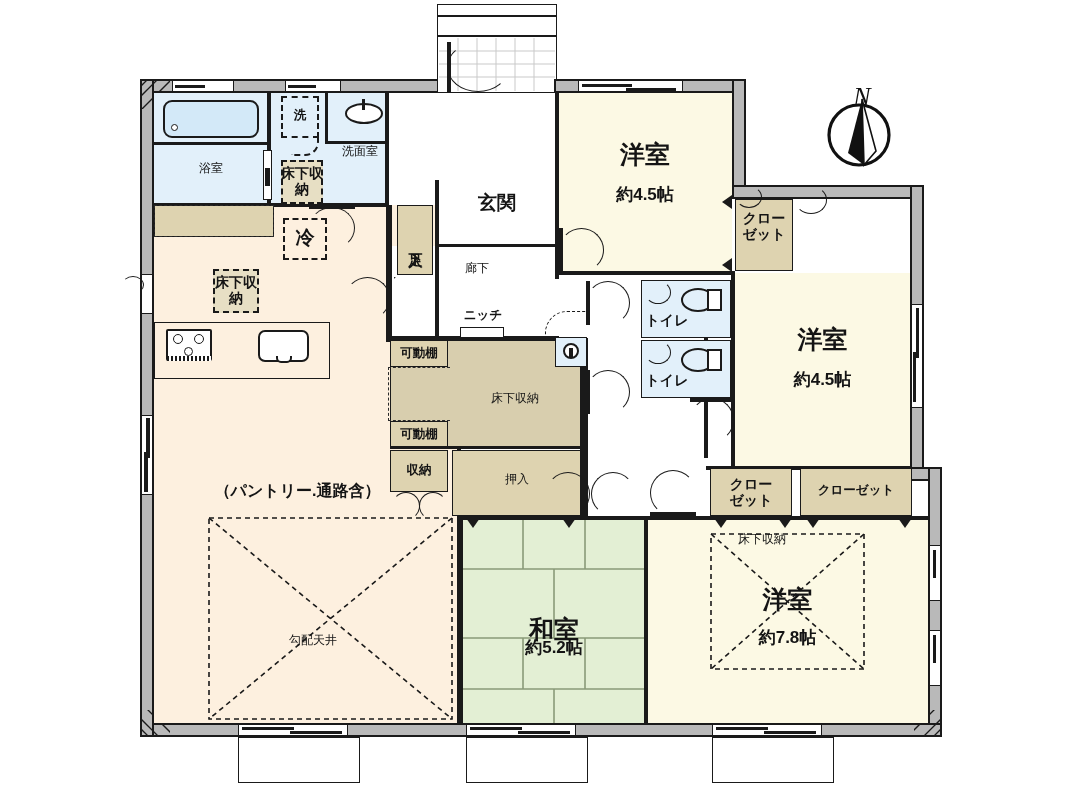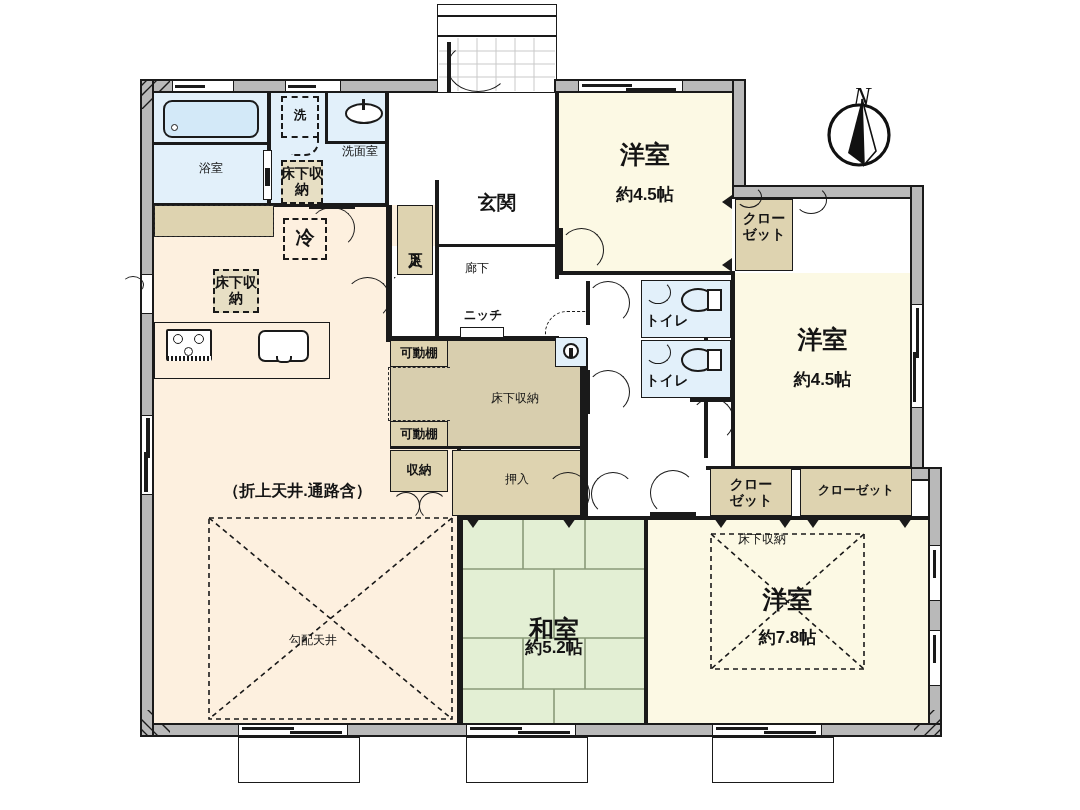--- a/index.html
+++ b/index.html
@@ -385,21 +385,21 @@
     <span style="display:block;white-space:pre-line;">床下収納</span>
   </div>
   <div class="lbl med" style="left:283px;top:227px;width:44px;">冷</div>
 
   <div class="lbl xtiny" style="left:397px;top:214px;width:36px;writing-mode:vertical-rl;height:56px;line-height:34px;">下足入</div>
 
   <div class="lbl med" style="left:437px;top:192px;width:120px;">玄関</div>
   <div class="lbl sml" style="left:437px;top:262px;width:80px;">廊下</div>
   <div class="lbl tiny" style="left:450px;top:308px;width:66px;">ニッチ</div>
 
-  <div class="lbl sub" style="left:185px;top:482px;width:225px;">（折上天井.通路含）</div>
+  <div class="lbl sub" style="left:185px;top:482px;width:225px;">（パントリー.通路含）</div>
   <div class="lbl sml" style="left:265px;top:634px;width:96px;">勾配天井</div>
 
   <div class="lbl tiny" style="left:390px;top:346px;width:58px;">可動棚</div>
   <div class="lbl tiny" style="left:390px;top:427px;width:58px;">可動棚</div>
   <div class="lbl sml" style="left:452px;top:392px;width:126px;">床下収納</div>
   <div class="lbl tiny" style="left:390px;top:463px;width:58px;">収納</div>
   <div class="lbl sml" style="left:452px;top:473px;width:130px;">押入</div>
 
   <div class="lbl xtiny" style="left:645px;top:313px;width:44px;">トイレ</div>
   <div class="lbl xtiny" style="left:645px;top:373px;width:44px;">トイレ</div>

